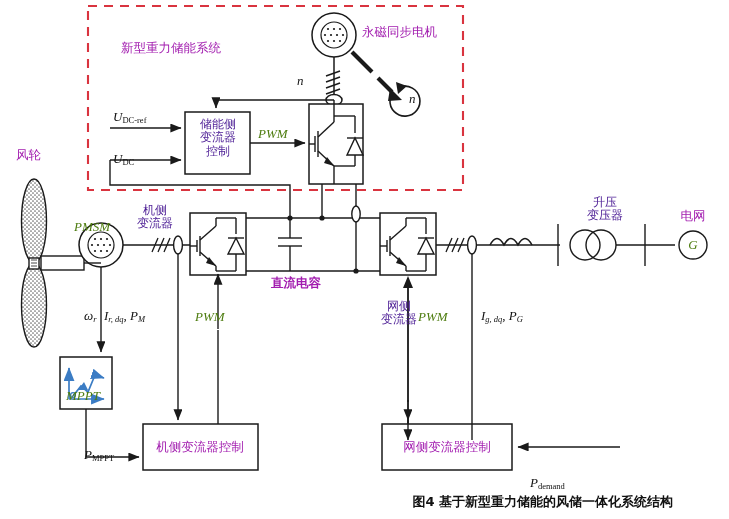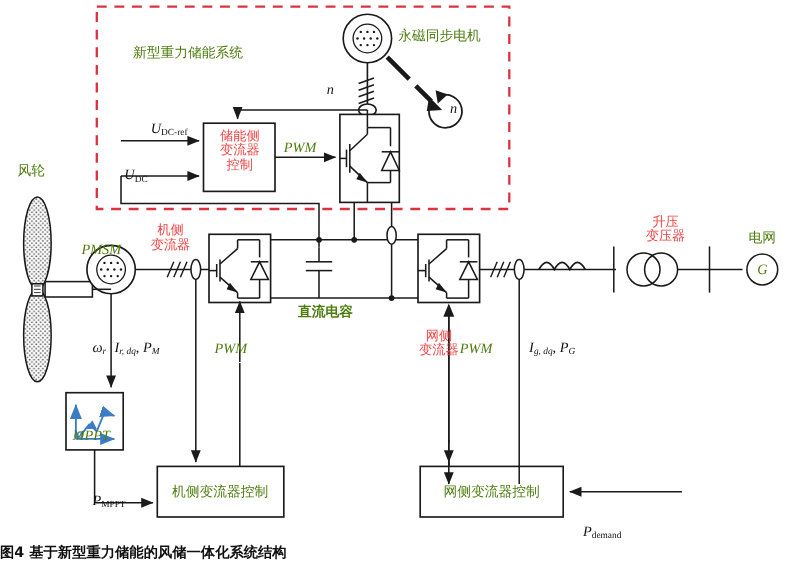--- a/index.html
+++ b/index.html
@@ -4,30 +4,30 @@
 <style>
   html,body{margin:0;padding:0;background:#ffffff;}
   body{
     font-family:"Liberation Serif","DejaVu Serif",serif;
     width:729px;height:519px;position:relative;overflow:hidden;
     color:#1a1a1a;
   }
   #stage{position:absolute;left:0;top:0;width:729px;height:519px;}
   svg#diagram{position:absolute;left:0;top:0;width:729px;height:519px;}
   .lbl{position:absolute;white-space:nowrap;line-height:1.12;}
-  .cn{font-family:"DejaVu Sans","Liberation Sans",sans-serif;font-size:12.5px;color:#4d7c0f;}
-  .cn2{font-family:Liberation Mono, monospace;font-size:12px;color:#ef4444;text-align:center;}
+  .cn{font-family:"DejaVu Sans","Liberation Sans",sans-serif;font-size:12.5px;color:#a21caf;}
+  .cn2{font-family:Liberation Serif, serif;font-size:12px;color:#4c1d95;text-align:center;}
   .en{font-family:"Liberation Serif","DejaVu Serif",serif;font-size:13px;color:#4d7c0f;font-style:italic;}
   .ital{font-family:"Liberation Serif","DejaVu Serif",serif;font-style:italic;font-size:13px;color:#111;}
   .sub{font-size:8.5px;font-style:normal;vertical-align:baseline;position:relative;top:2px;}
   .subi{font-size:8.5px;font-style:italic;vertical-align:baseline;position:relative;top:2px;}
   .caption{
-    position:absolute;left:0;width:651px;text-align:left;
+    position:absolute;left:0;width:651px;text-align:right;
     font-family:"DejaVu Sans","Liberation Sans",sans-serif;
-    font-size:13px;font-weight:bold;color:#111;
+    font-size:13px;font-weight:bold;color:#111;padding-left:22px;
   }
 </style>
 </head>
 <body>
 
 <div id="stage">
 
   <svg id="diagram" viewBox="0 0 729 519">
     <defs>
       <marker id="arrow" markerWidth="9" markerHeight="9" refX="7.6" refY="3.2" orient="auto">
@@ -257,21 +257,21 @@
   <div class="lbl cn" style="left:362px;top:25px;">永磁同步电机</div>
   <div class="lbl ital" style="left:297px;top:74px;">n</div>
   <div class="lbl ital" style="left:409px;top:92px;">n</div>
 
   <div class="lbl cn2" style="left:218px;top:118px;transform:translateX(-50%);">
     <span>储能侧</span><br>
     <span>变流器</span><br>
     <span>控制</span>
   </div>
 
-  <div class="lbl ital" style="left:113px;top:110px;margin-left:24px;">
+  <div class="lbl ital" style="left:113px;top:110px;">
     <span>U</span><span class="sub">DC-ref</span>
   </div>
   <div class="lbl ital" style="left:113px;top:152px;">
     <span>U</span><span class="sub">DC</span>
   </div>
   <div class="lbl en" style="left:258px;top:127px;font-weight:normal;">PWM</div>
 
   <div class="lbl cn" style="left:16px;top:148px;">风轮</div>
   <div class="lbl en" style="left:74px;top:220px;">PMSM</div>
   <div class="lbl cn2" style="left:155px;top:204px;transform:translateX(-50%);">

